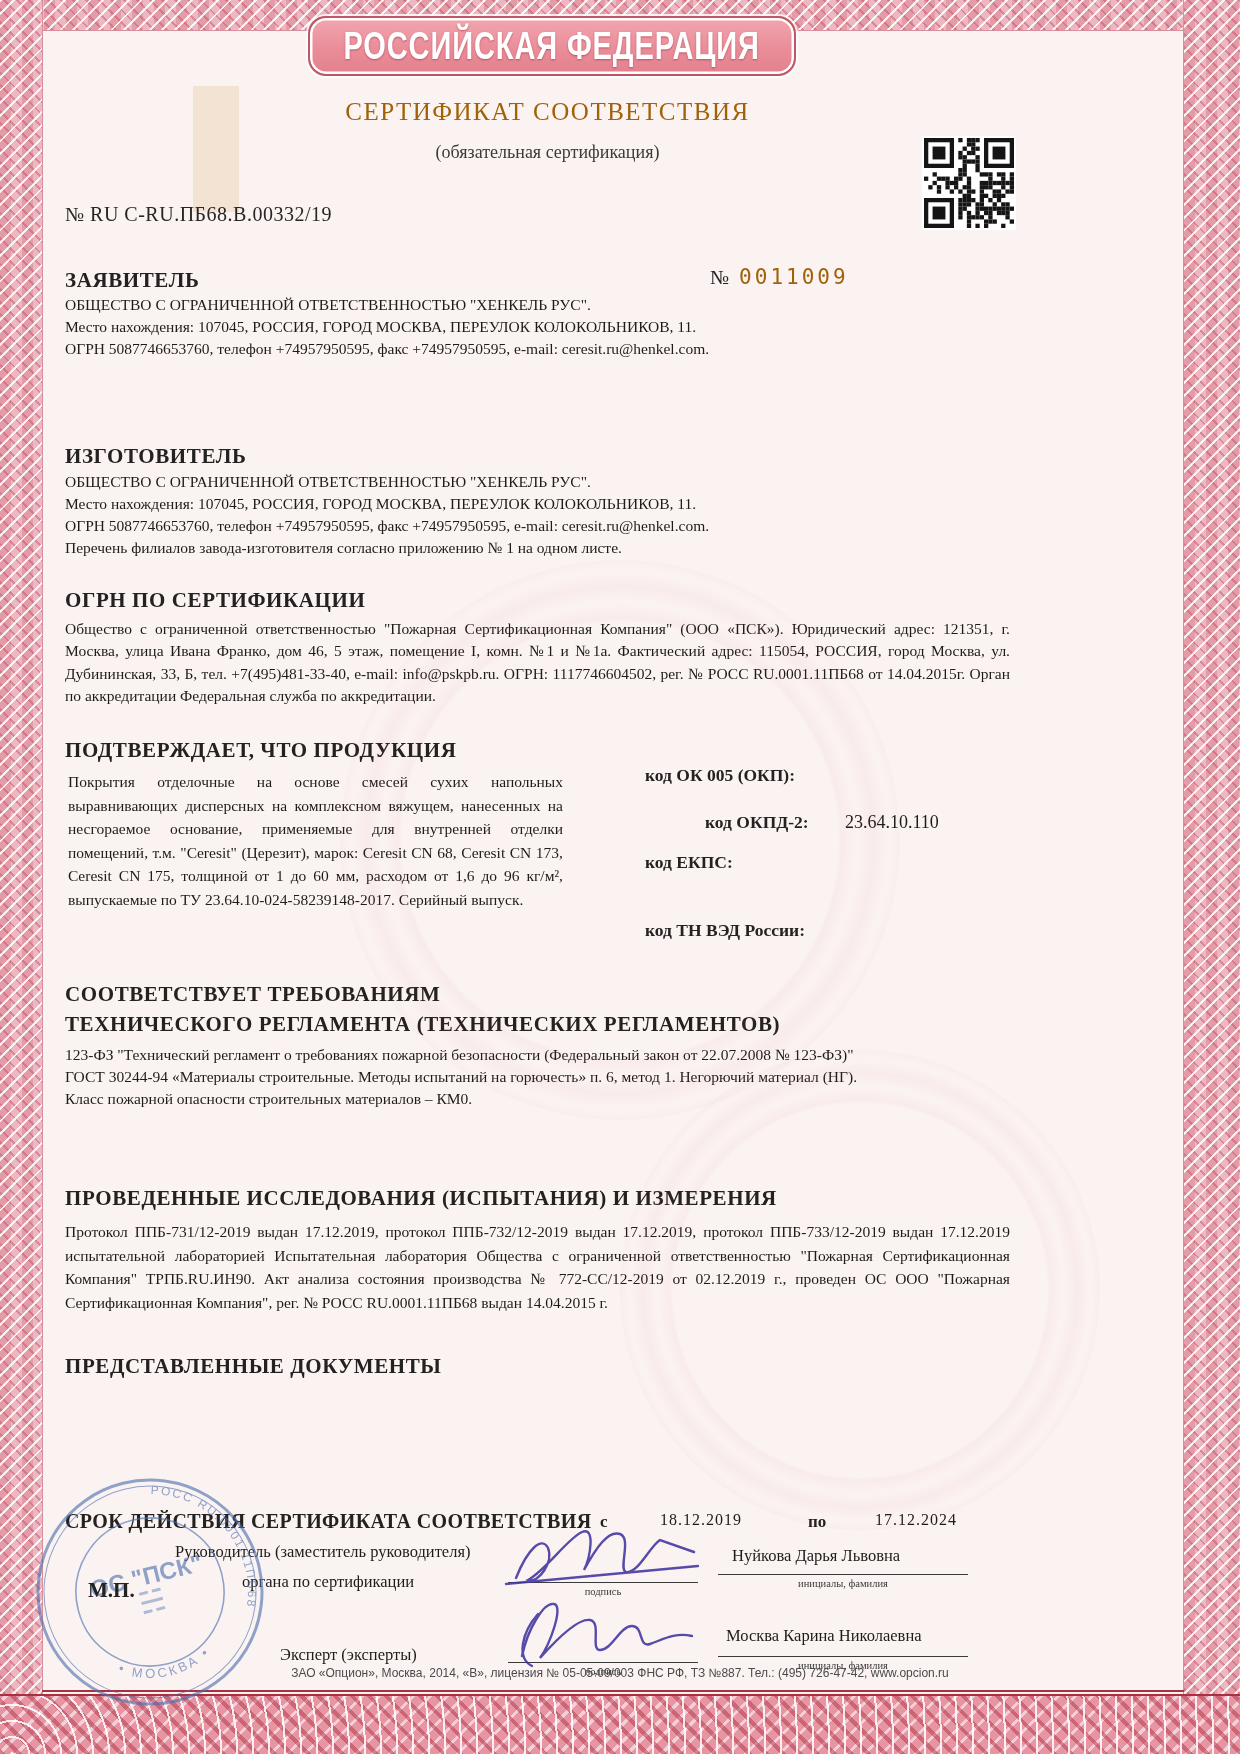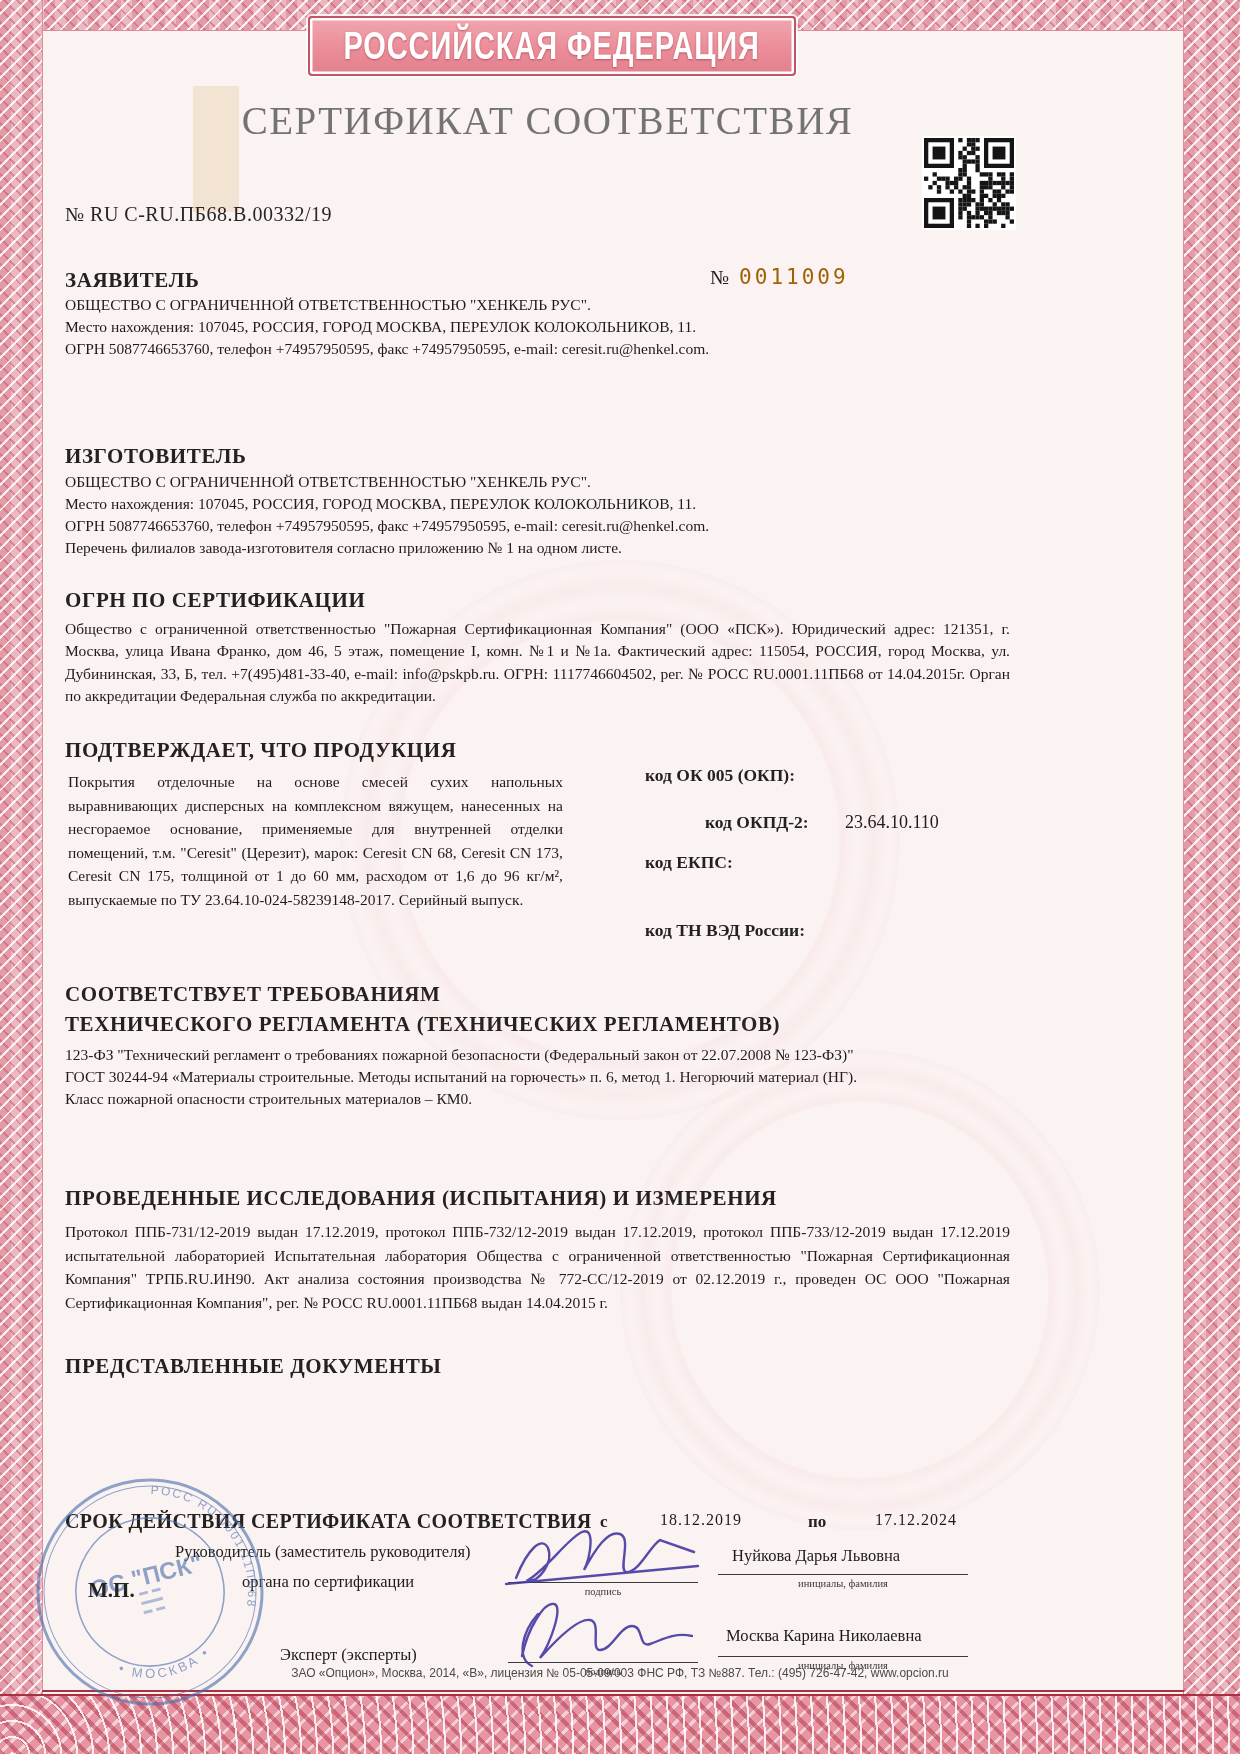--- a/index.html
+++ b/index.html
@@ -29,28 +29,28 @@
       repeating-linear-gradient(-45deg, rgba(255,255,255,.55) 0 3px, transparent 3px 12px);
   }
   
   .scan-artifact{position:absolute;left:193px;top:86px;width:46px;height:126px;
     background:#ecd9bd;opacity:.6;z-index:2;}
   .swirl{position:absolute;border-radius:50%;z-index:1;
     background:radial-gradient(circle, transparent 55%, rgba(198,90,105,.05) 56%, transparent 60%, rgba(198,90,105,.05) 64%, transparent 68%, rgba(198,90,105,.05) 72%, transparent 76%);}
   
   .banner{position:absolute; left:308px; top:16px; width:484px; height:56px; z-index:5;
     background:linear-gradient(#f2a6b0 0%, #ea8d99 55%, #e4808e 100%);
-    border:2px solid #c05666; border-radius:4px;
+    border:2px solid #c05666; border-radius:18px;
     box-shadow: inset 0 0 0 2.5px #ffffff, 0 0 0 2px rgba(255,255,255,.8);
     display:flex;align-items:center;justify-content:center;}
   .banner-text{font-family:"Liberation Sans",sans-serif;font-weight:bold;font-size:33px;
     color:#fff; letter-spacing:1px; text-shadow:0 1px 2px rgba(150,40,55,.55);
     transform:scaleX(.88) scaleY(1.18); white-space:nowrap;}
   .doc-title{position:absolute;left:65px;top:98px;width:965px;text-align:center;z-index:4;
-    font-size:39px;color:#737373;letter-spacing:1.5px;}
+    font-size:25px;color:#a16207;letter-spacing:1.5px;}
   .doc-subtitle{position:absolute;left:65px;top:142px;width:965px;text-align:center;z-index:4;
     font-size:18px;color:#3c3a39;}
   .cert-number{position:absolute;left:65px;top:203px;width:965px;text-align:left;z-index:4;
     font-size:20px;color:#272625;letter-spacing:.5px;}
   
   .qr{position:absolute;left:922px;top:136px;width:90px;height:90px;z-index:5;background:#fff;padding:2px;}
   .h1{position:absolute;font-weight:bold;font-size:21px;color:#232220;letter-spacing:.6px;}
   .body-line{position:absolute;font-size:15.5px;color:#1d1c1b;white-space:nowrap;}
   .para{position:absolute;font-size:15.5px;line-height:1.44;color:#1d1c1b;text-align:justify;}
   .form-no{position:absolute;left:710px;top:265px;z-index:5;white-space:nowrap;}
@@ -85,20 +85,21 @@
   <div class="band band-right"></div>
   <div class="band band-bottom"></div>
   <div class="scan-artifact"></div>
   <div class="swirl" style="left:340px;top:560px;width:560px;height:560px;"></div>
   <div class="swirl" style="left:620px;top:1050px;width:480px;height:480px;"></div>
 
   <div class="banner">
     <span class="banner-text">РОССИЙСКАЯ ФЕДЕРАЦИЯ</span>
   </div>
   <div class="doc-title">СЕРТИФИКАТ СООТВЕТСТВИЯ</div>
+  <div class="doc-subtitle">(обязательная сертификация)</div>
   <div class="qr"><svg viewBox="0 0 84 84" width="100%" height="100%">
         <rect x="32" y="0" width="4" height="4" fill="#151515"></rect>
         <rect x="40" y="0" width="4" height="4" fill="#151515"></rect>
         <rect x="44" y="0" width="4" height="4" fill="#151515"></rect>
         <rect x="48" y="0" width="4" height="4" fill="#151515"></rect>
         <rect x="40" y="4" width="4" height="4" fill="#151515"></rect>
         <rect x="44" y="4" width="4" height="4" fill="#151515"></rect>
         <rect x="36" y="8" width="4" height="4" fill="#151515"></rect>
         <rect x="44" y="8" width="4" height="4" fill="#151515"></rect>
         <rect x="48" y="8" width="4" height="4" fill="#151515"></rect>

